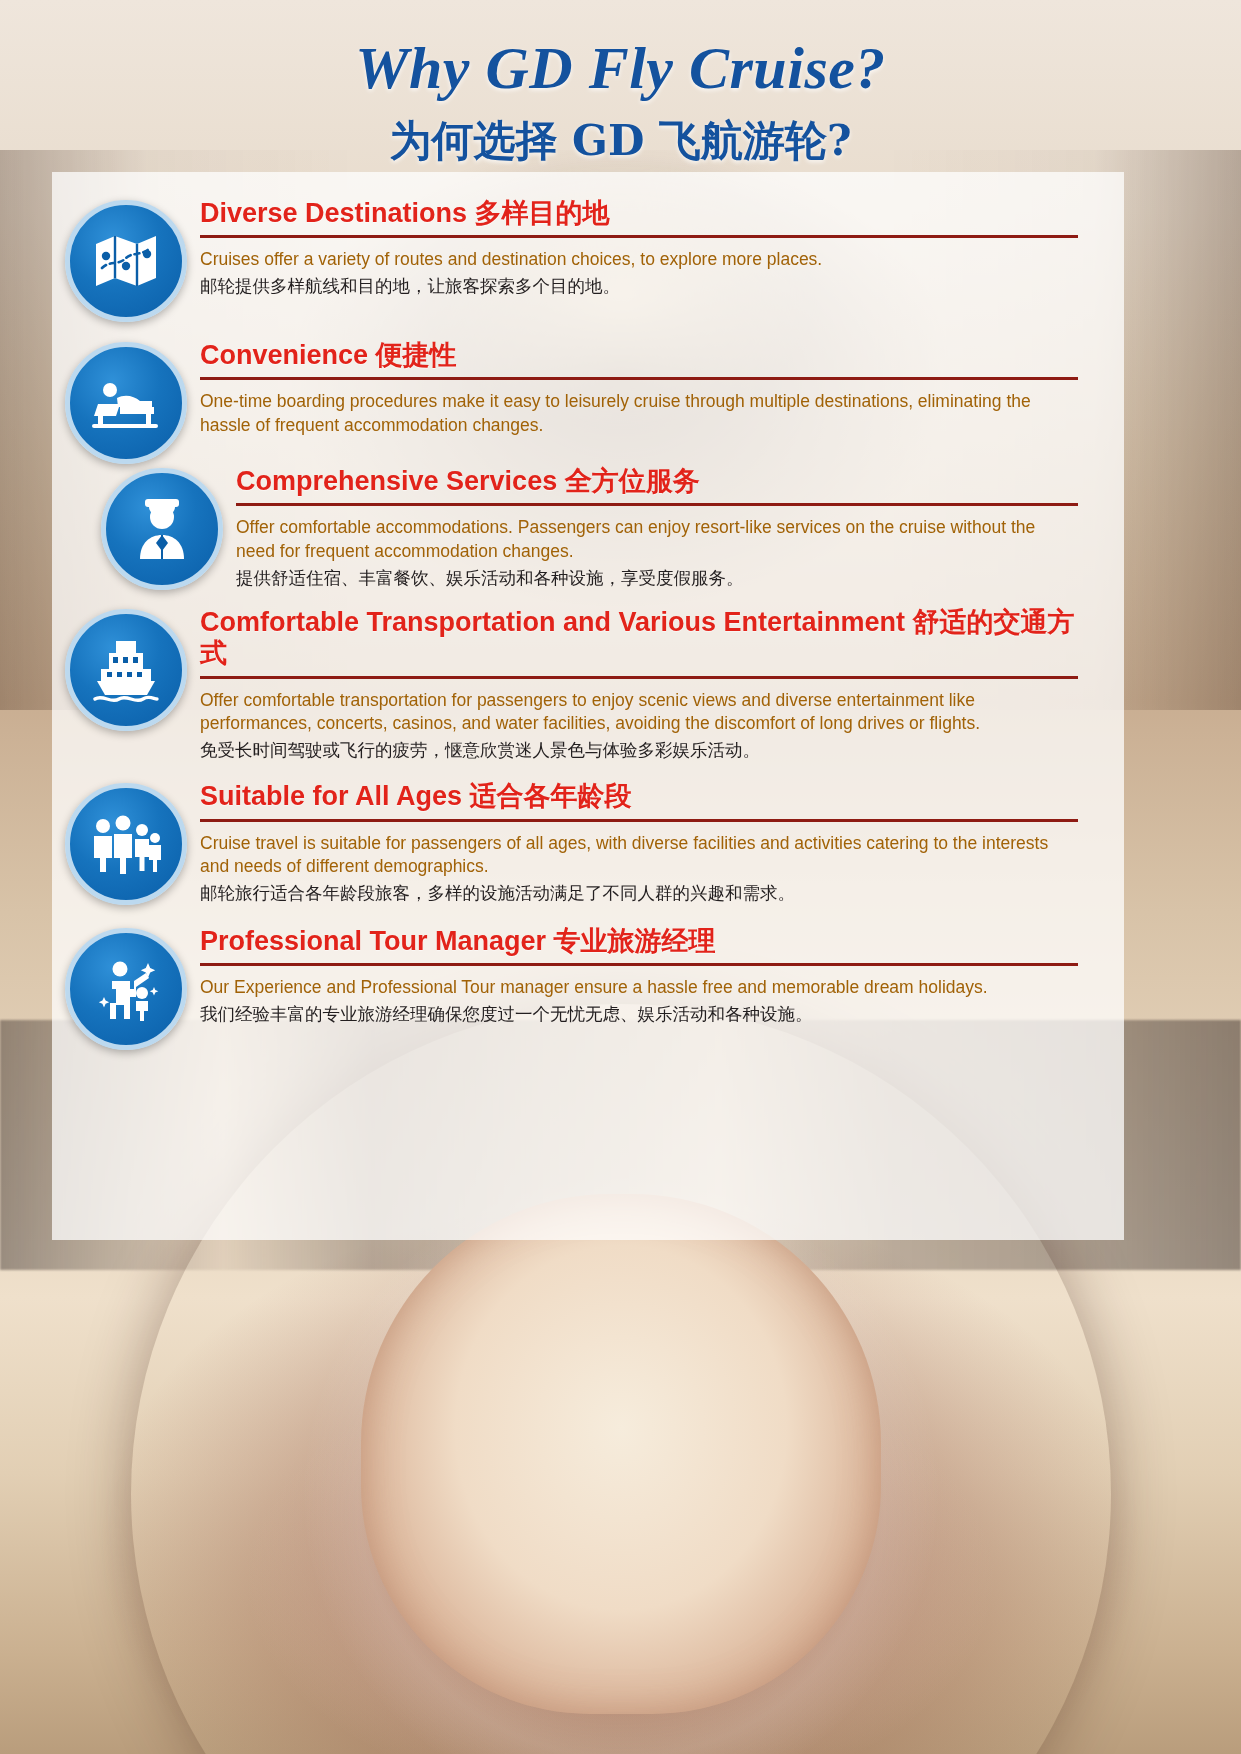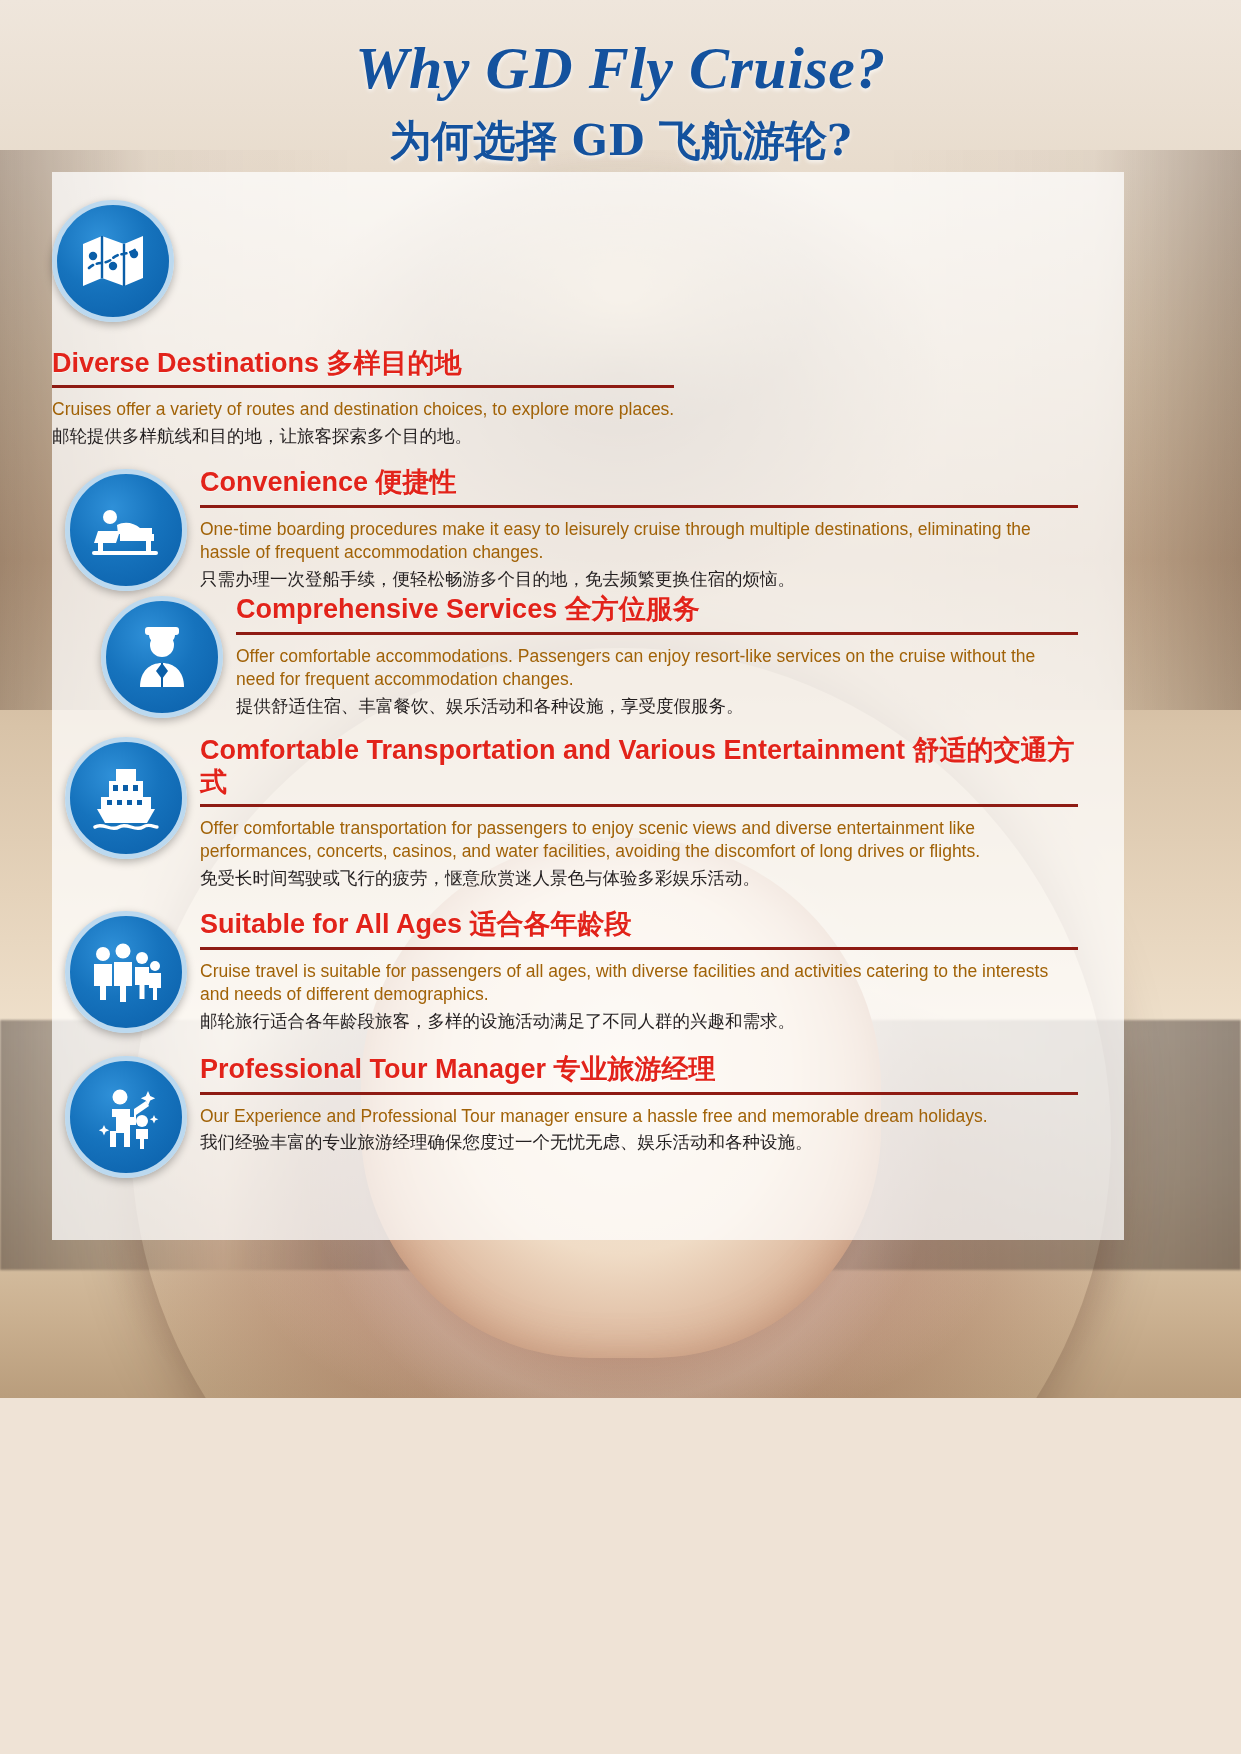--- a/index.html
+++ b/index.html
@@ -10,21 +10,21 @@
     width: 1241px;
     height: 1754px;
     font-family: "Liberation Sans", sans-serif;
     background: #efe3d6;
     overflow: hidden;
   }
 
   .poster {
     position: relative;
     width: 1241px;
-    height: 1398px;
+    height: 1754px;
     overflow: hidden;
     background: #e9dbc9;
   }
 
   
   .bg {
     position: absolute;
     inset: 0;
     background:
       radial-gradient(ellipse 60% 28% at 50% 88%, rgba(120,40,30,0.55) 0%, rgba(120,40,30,0.0) 70%),
@@ -207,21 +207,21 @@
   }
   .feat-zh {
     font-family: "DejaVu Sans", "Liberation Sans", sans-serif;
     font-size: 17.5px;
     color: #231f20;
     line-height: 1.45;
     margin: 2px 0 0 0;
   }
 
   
-  .f0 { margin-bottom: 18px; flex-direction: column; }
+  .f0 { margin-bottom: 18px; }
   .f1 { margin-bottom: 2px; }
   .f2 { margin-bottom: 16px; padding-left: 36px; }
   .f3 { margin-bottom: 18px; margin-top: 8px; }
   .f4 { margin-bottom: 20px; }
 </style>
 </head>
 <body>
 
 <div class="poster">
 
@@ -274,21 +274,20 @@
             <rect x="8" y="42" width="5" height="12" fill="#ffffff"></rect>
             <rect x="56" y="40" width="5" height="14" fill="#ffffff"></rect>
             <path d="M4 52 L66 52" stroke="#ffffff" stroke-width="4" stroke-linecap="round"></path>
           </svg>
         </div>
       </div>
       <div class="feat-body">
         <div class="feat-head">Convenience 便捷性</div>
         <div class="rule"></div>
         <p class="feat-en">One-time boarding procedures make it easy to leisurely cruise through multiple destinations, eliminating the hassle of frequent accommodation changes.</p>
-        <p class="feat-zh">只需办理一次登船手续，便轻松畅游多个目的地，免去频繁更换住宿的烦恼。</p>
       </div>
     </div>
 
     <div class="feature f2">
       <div class="icon-wrap">
         <div class="icon-circle">
           <svg width="60" height="68" viewBox="0 0 60 68" aria-hidden="true">
             <rect x="13" y="4" width="34" height="8" rx="3" fill="#ffffff"></rect>
             <path d="M17 12 C17 24, 43 24, 43 12 Z" fill="#ffffff"></path>
             <circle cx="30" cy="22" r="12" fill="#ffffff"></circle>

